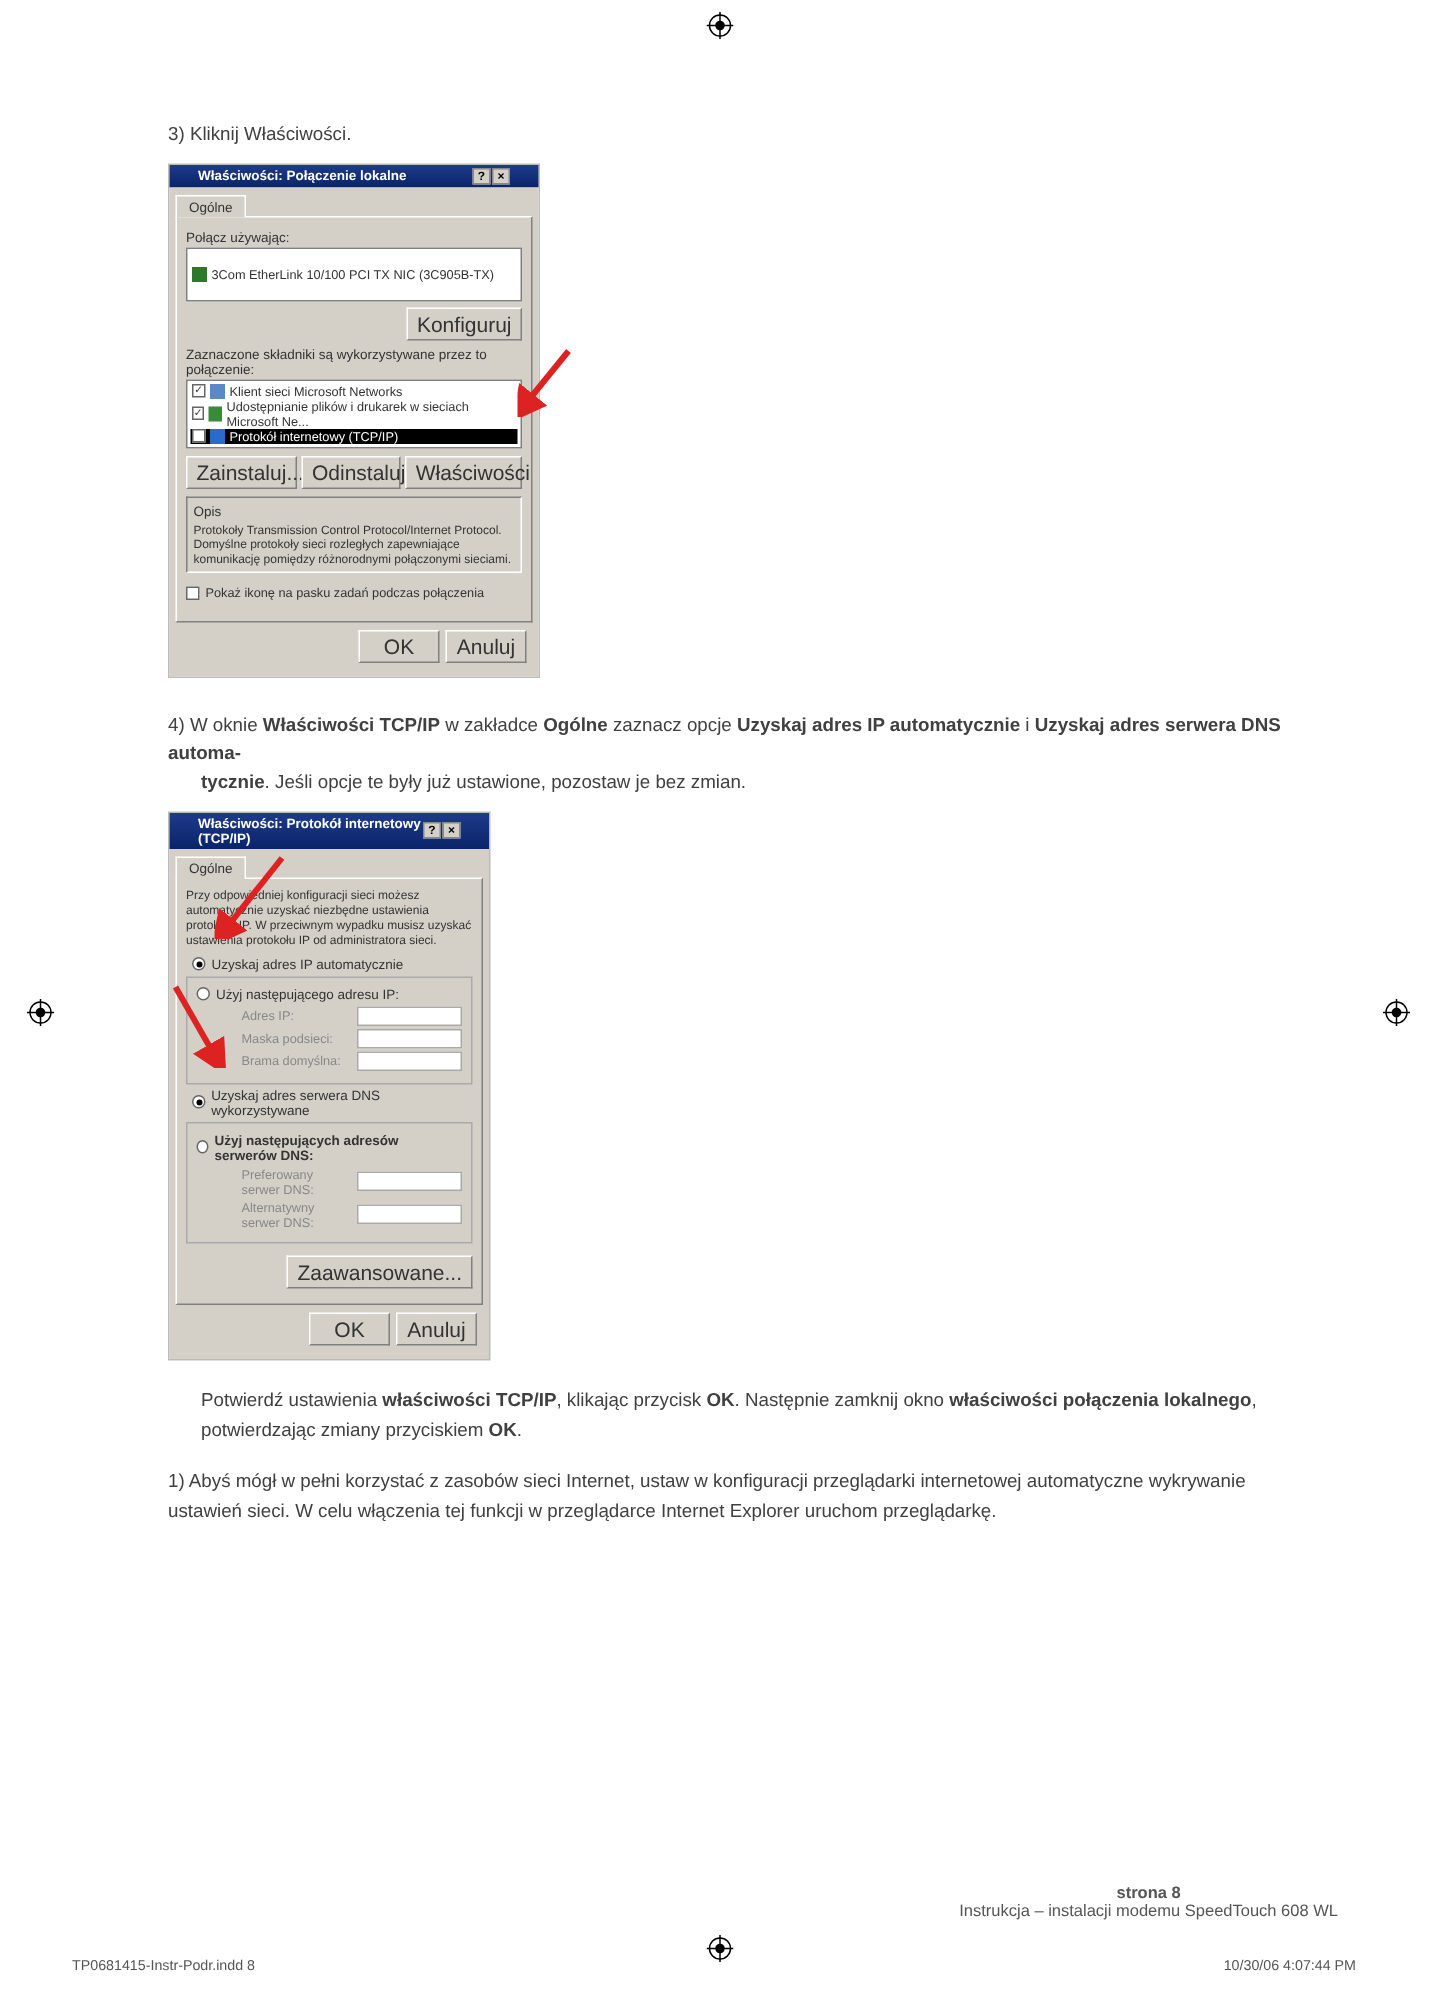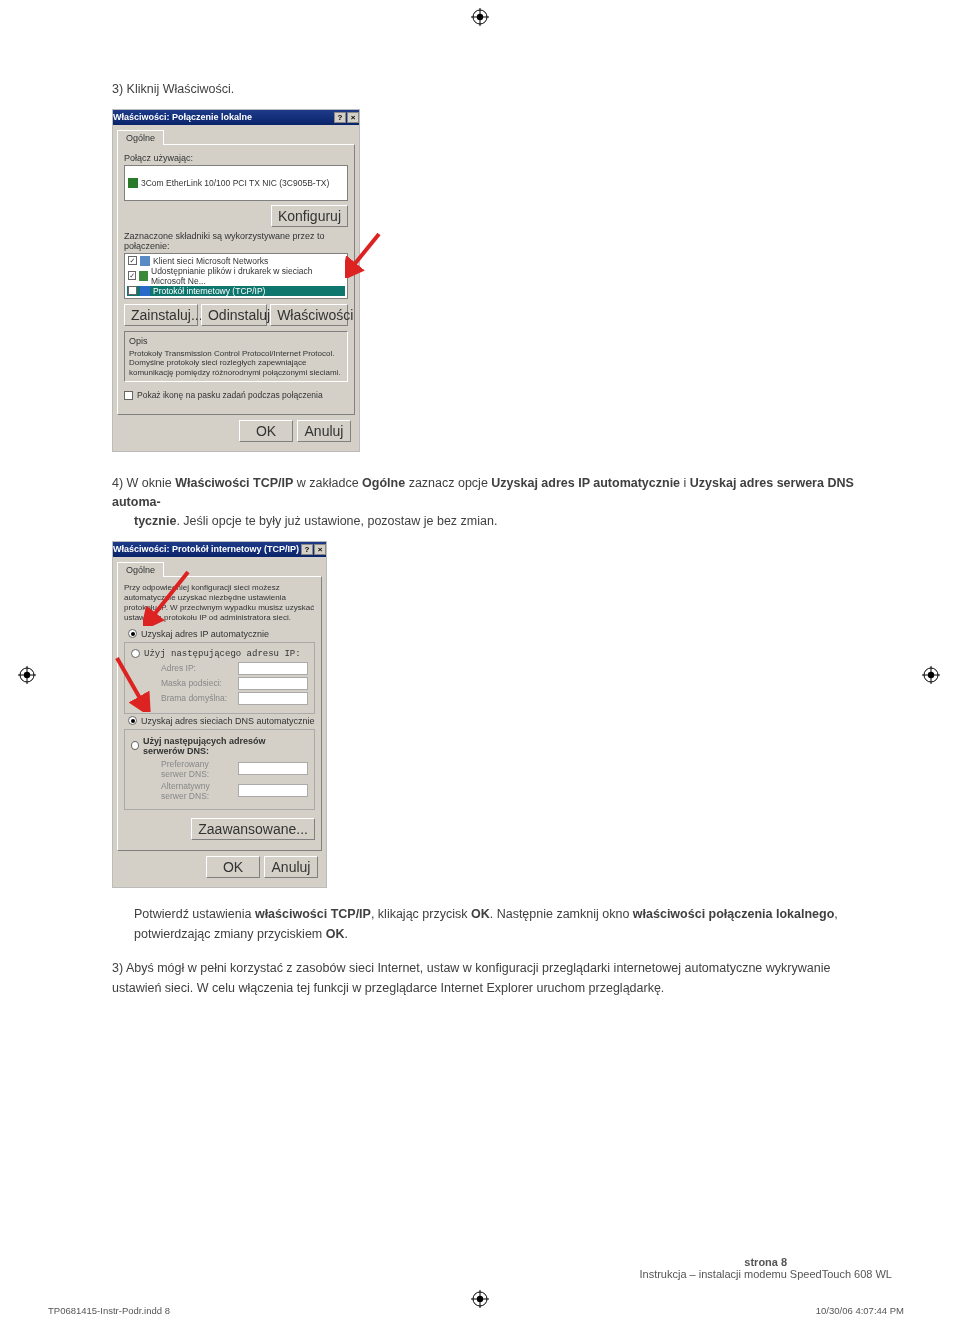--- a/index.html
+++ b/index.html
@@ -43,21 +43,21 @@
     border: 1px solid #bbb;
   }
   .dialog1 { width: 248px; }
   .dialog2 { width: 215px; }
   
   .titlebar {
     background: linear-gradient(#1e3b8a, #0a246a);
     color: #fff;
     font-size: 9px;
     font-weight: bold;
-    padding: 2px 0;
+    padding: 2px 19px;
     display: flex;
     justify-content: space-between;
     align-items: center;
   }
   .titlebar-btns { display: flex; gap: 1px; }
   .titlebar-btn {
     width: 12px; height: 11px;
     background: #d4d0c8;
     border: 1px solid #888;
     font-size: 8px;
@@ -142,21 +142,21 @@
     text-align: center;
   }
   .mini-icon {
     width: 10px; height: 10px;
     display: inline-block;
     background: #5a8ac6;
   }
   .mini-icon.green { background: #3a8a3a; }
   .mini-icon.blue2 { background: #2a6aca; }
   .selected-item {
-    background: #0f766e;
+    background: #000000;
     color: #fff;
   }
   .btn-row-3 {
     display: flex;
     gap: 3px;
     justify-content: space-between;
     margin: 5px 0;
   }
   .desc-box {
     border: 1px solid;
@@ -387,40 +387,40 @@
     </div>
     <div class="dialog-body">
       <span class="tab">Ogólne</span>
       <div class="tab-panel">
         <div class="intro-text">Przy odpowiedniej konfiguracji sieci możesz automatycznie uzyskać niezbędne ustawienia protokołu IP. W przeciwnym wypadku musisz uzyskać ustawienia protokołu IP od administratora sieci.</div>
         <div class="radio-row">
           <span class="radio checked"></span>
           <span>Uzyskaj adres IP automatycznie</span>
         </div>
         <div class="fieldset">
-          <div class="radio-row" style="margin-left:0;font-family:Liberation Mono, monospace;">
+          <div class="radio-row" style="margin-left:0;">
             <span class="radio"></span>
             <span>Użyj następującego adresu IP:</span>
           </div>
           <div class="ip-row">
               <span class="lbl">Adres IP:</span>
               <span class="ip-input"></span>
             </div>
           <div class="ip-row">
               <span class="lbl">Maska podsieci:</span>
               <span class="ip-input"></span>
             </div>
           <div class="ip-row">
               <span class="lbl">Brama domyślna:</span>
               <span class="ip-input"></span>
             </div>
         </div>
         <div class="radio-row">
           <span class="radio checked"></span>
-          <span>Uzyskaj adres sieciach DNS automatycznie</span>
+          <span>Uzyskaj adres serwera DNS wykorzystywane</span>
         </div>
         <div class="fieldset">
           <div class="radio-row" style="margin-left:0;font-weight:bold;">
             <span class="radio"></span>
             <span>Użyj następujących adresów serwerów DNS:</span>
           </div>
           <div class="ip-row">
               <span class="lbl">Preferowany serwer DNS:</span>
               <span class="ip-input"></span>
             </div>
@@ -452,21 +452,21 @@
         </defs>
       <line x1="6" y1="6" x2="30" y2="48" stroke="#d22" stroke-width="4" marker-end="url(#ah3)"></line>
     </svg>
   </div>
 
   <div class="body-para indent-text">
     <span>Potwierdź ustawienia </span><span class="bold">właściwości TCP/IP</span><span>, klikając przycisk </span><span class="bold">OK</span><span>. Następnie zamknij okno </span><span class="bold">właściwości połączenia lokalnego</span><span>, potwierdzając zmiany przyciskiem </span><span class="bold">OK</span><span>.</span>
   </div>
 
   <div class="body-para" style="margin-top:14px;">
-    <span>3) Abyś mógł w pełni korzystać z zasobów sieci Internet, ustaw w konfiguracji przeglądarki internetowej automatyczne wykrywanie ustawień sieci. W celu włączenia tej funkcji w przeglądarce Internet Explorer uruchom przeglądarkę.</span>
+    <span>1) Abyś mógł w pełni korzystać z zasobów sieci Internet, ustaw w konfiguracji przeglądarki internetowej automatyczne wykrywanie ustawień sieci. W celu włączenia tej funkcji w przeglądarce Internet Explorer uruchom przeglądarkę.</span>
   </div>
 
 </div>
 
 <div class="footer">
   <div class="bold">strona 8</div>
   <div>Instrukcja – instalacji modemu SpeedTouch 608 WL</div>
 </div>
 
 <div class="print-footer">

